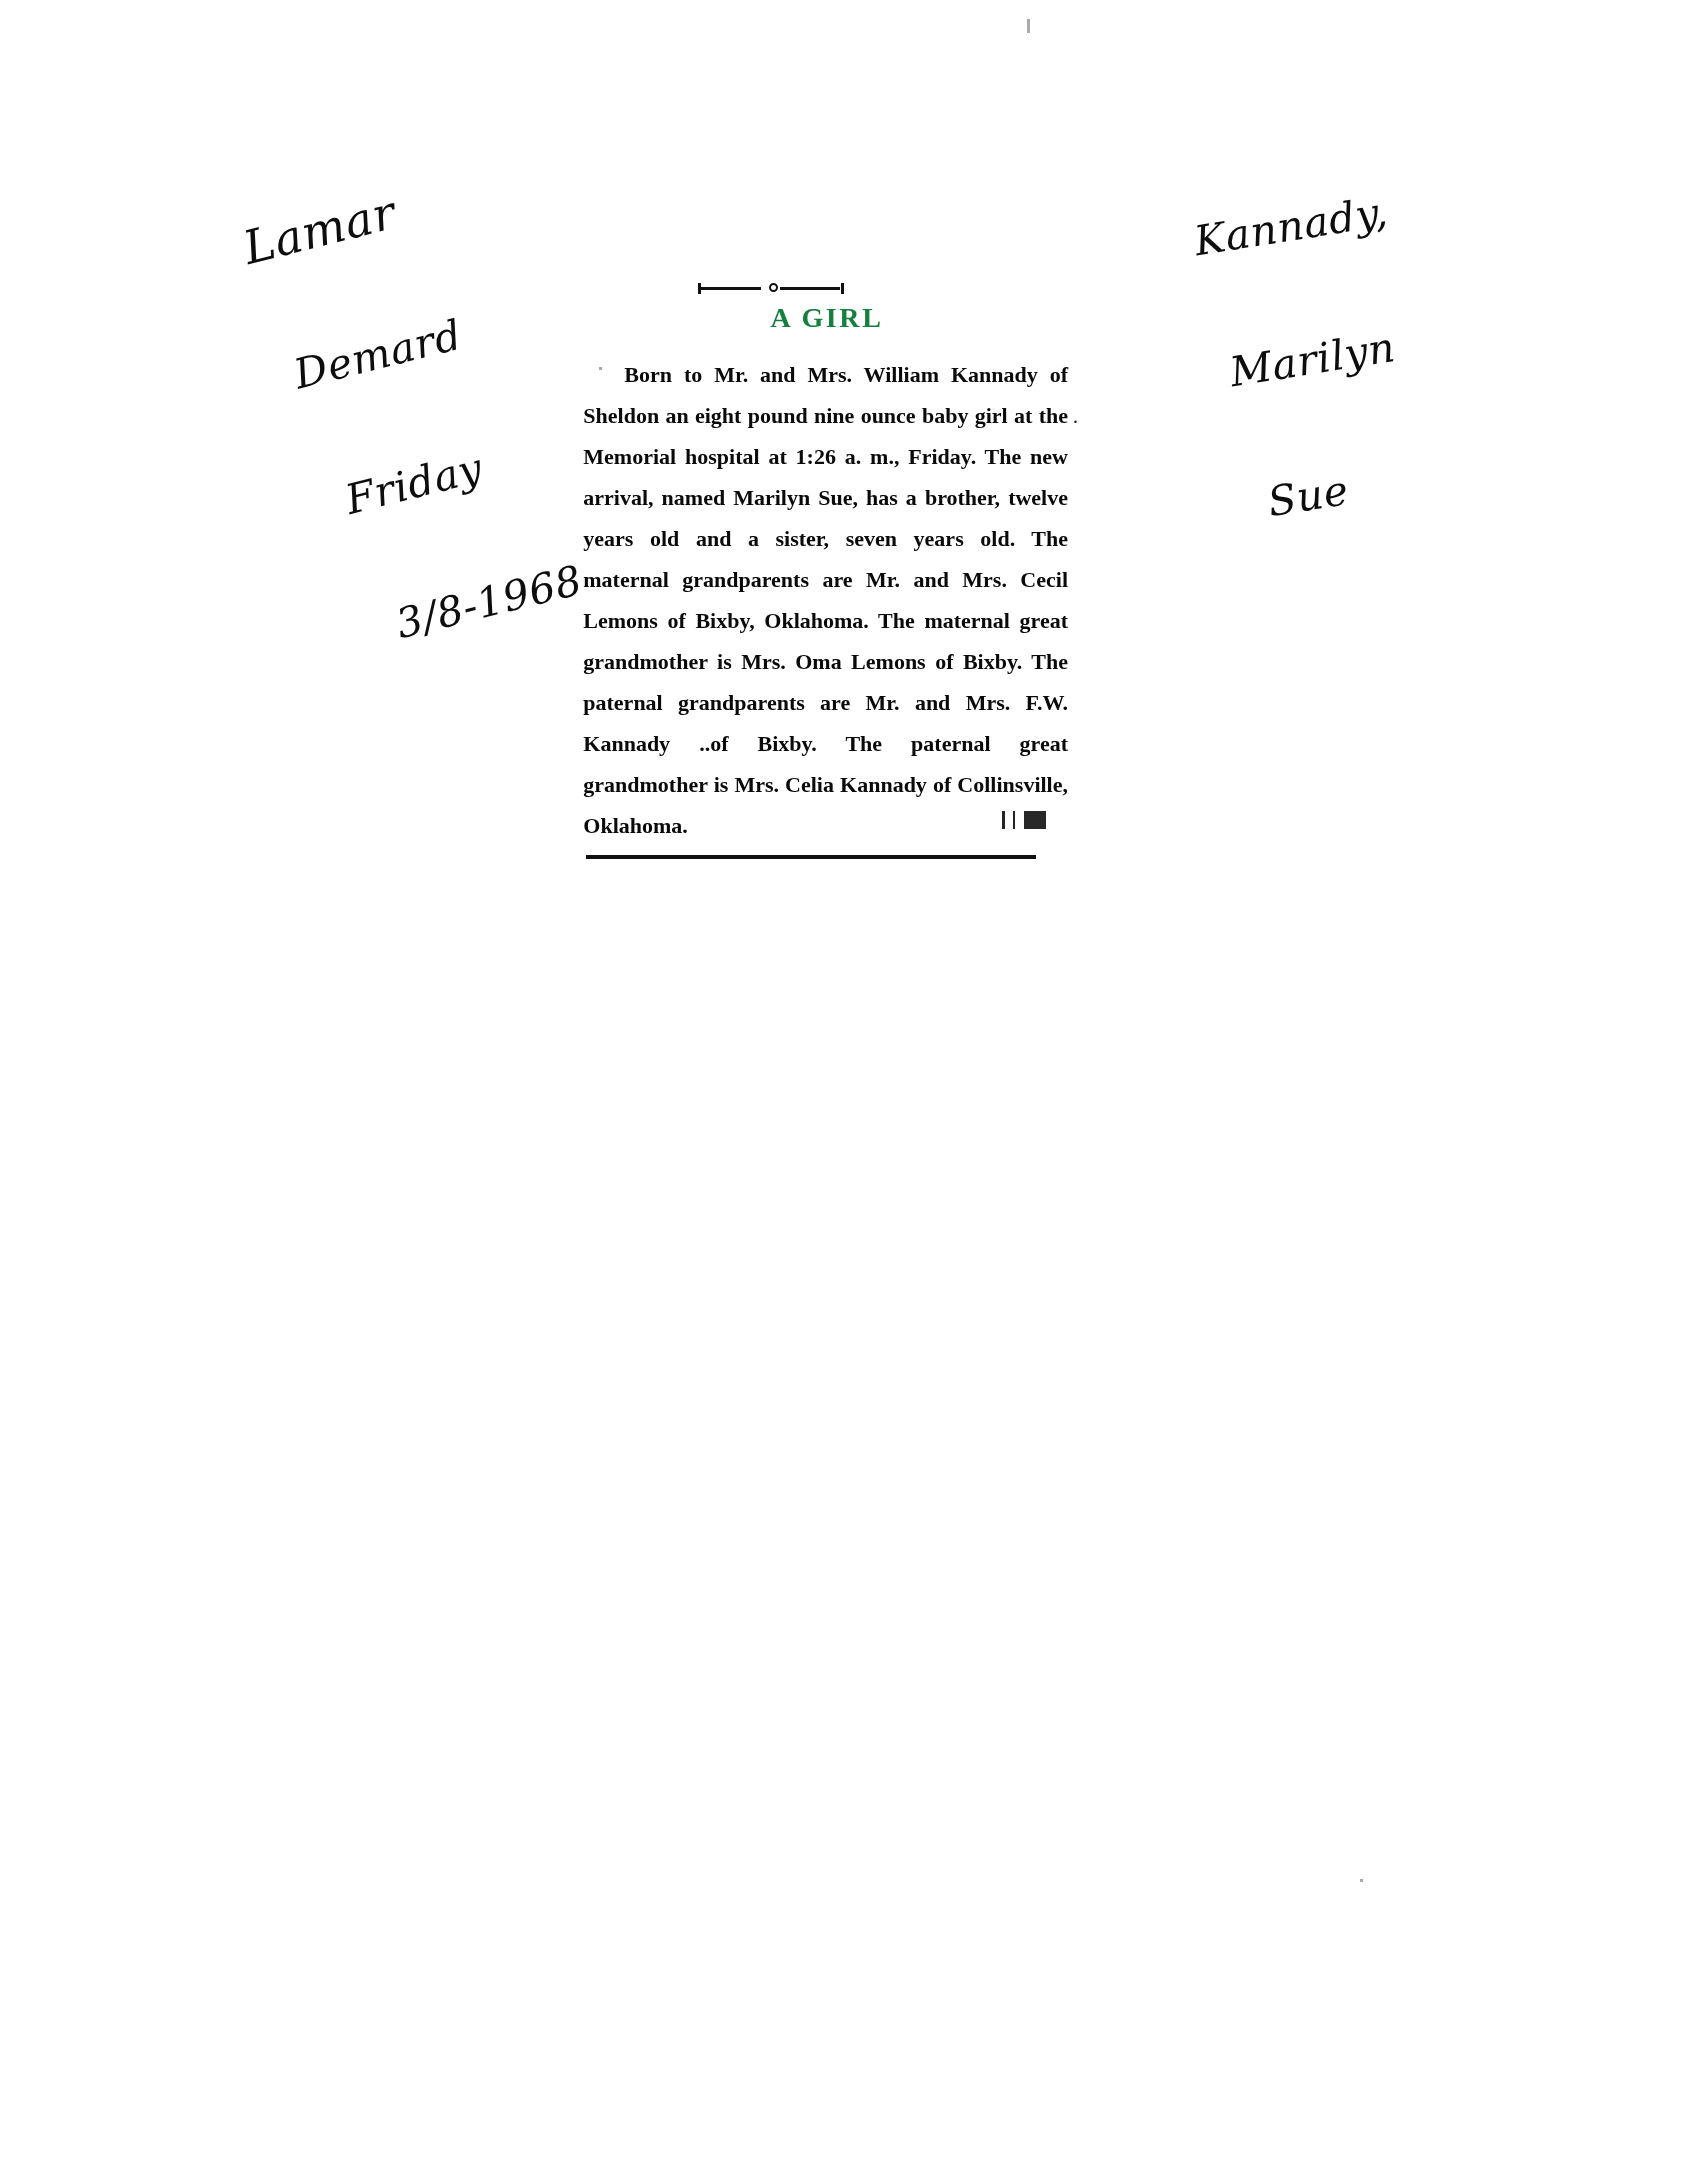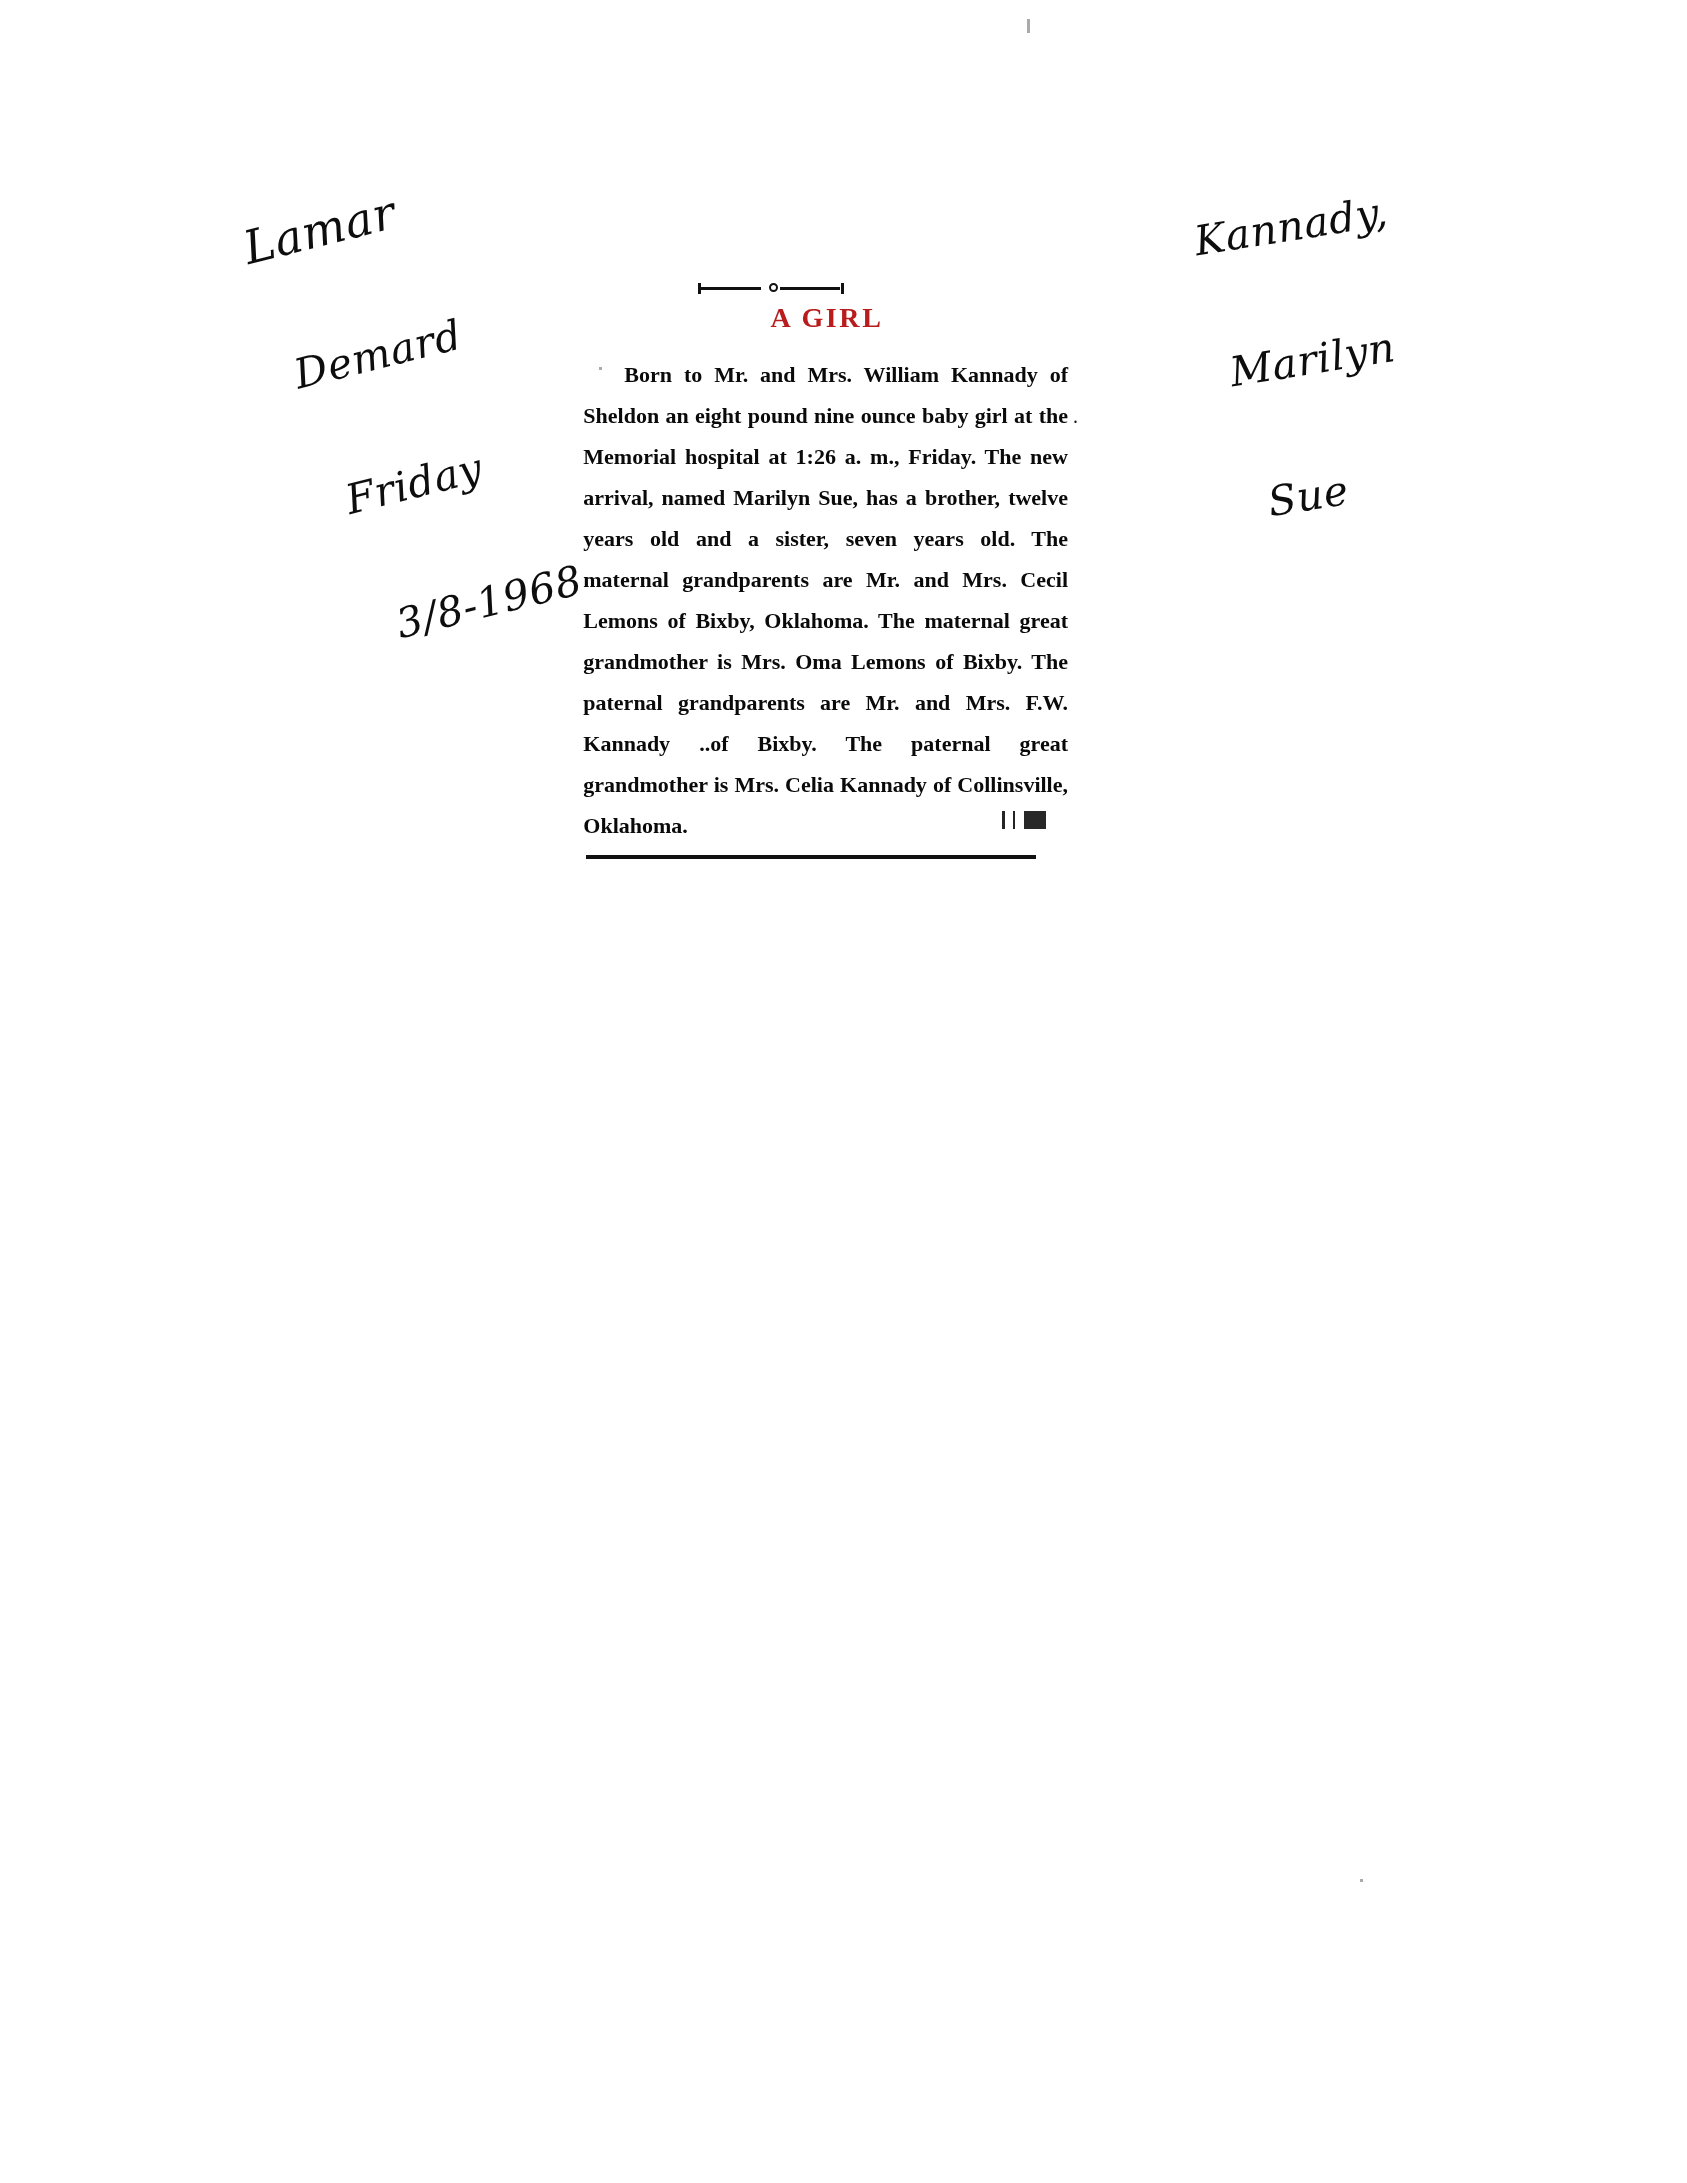--- a/index.html
+++ b/index.html
@@ -93,21 +93,21 @@
   .ornament .tick.l { left: 116px; }
   .ornament .tick.r { left: 259px; }
 
   #headline {
     text-align: center;
     font-family: "Liberation Serif", serif;
     font-weight: bold;
     font-size: 28px;
     letter-spacing: 2.6px;
     margin: 2.6px 0 20px 0;
-    color: #b91c1c;
+    color: #15803d;
   }
 
   #article-body {
     font-family: "Liberation Serif", serif;
     font-size: 22px;
     line-height: 41px;
     text-align: justify;
     text-align-last: left;
     color: #0a0a0a;
     padding: 0 4px 0 1.3px;

